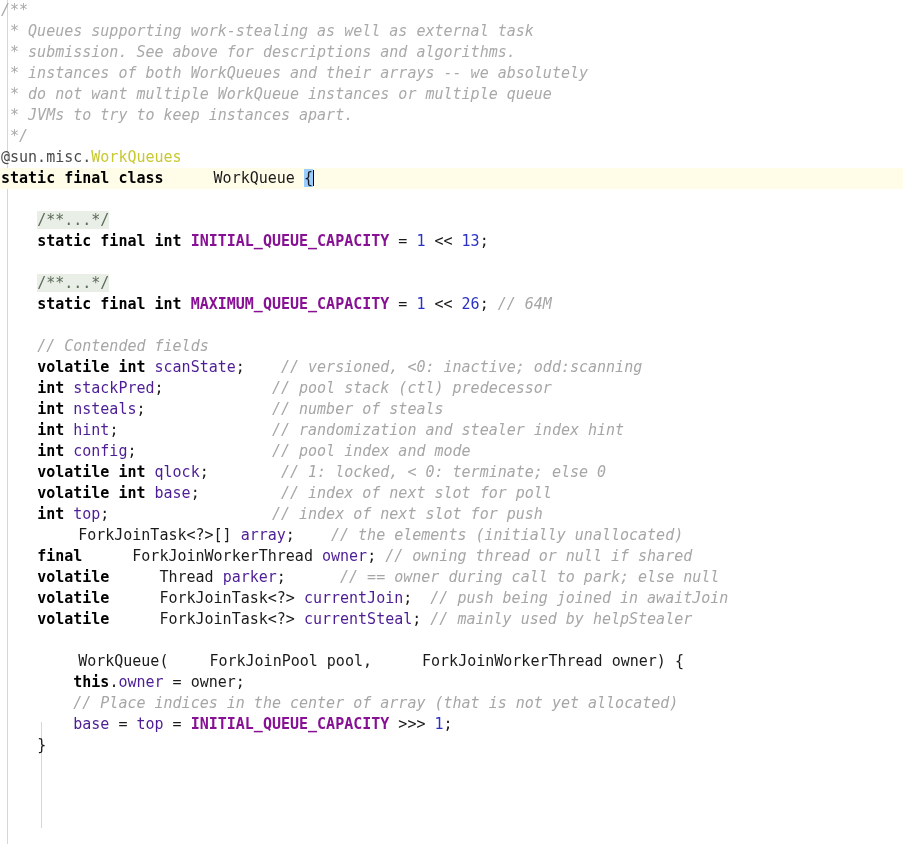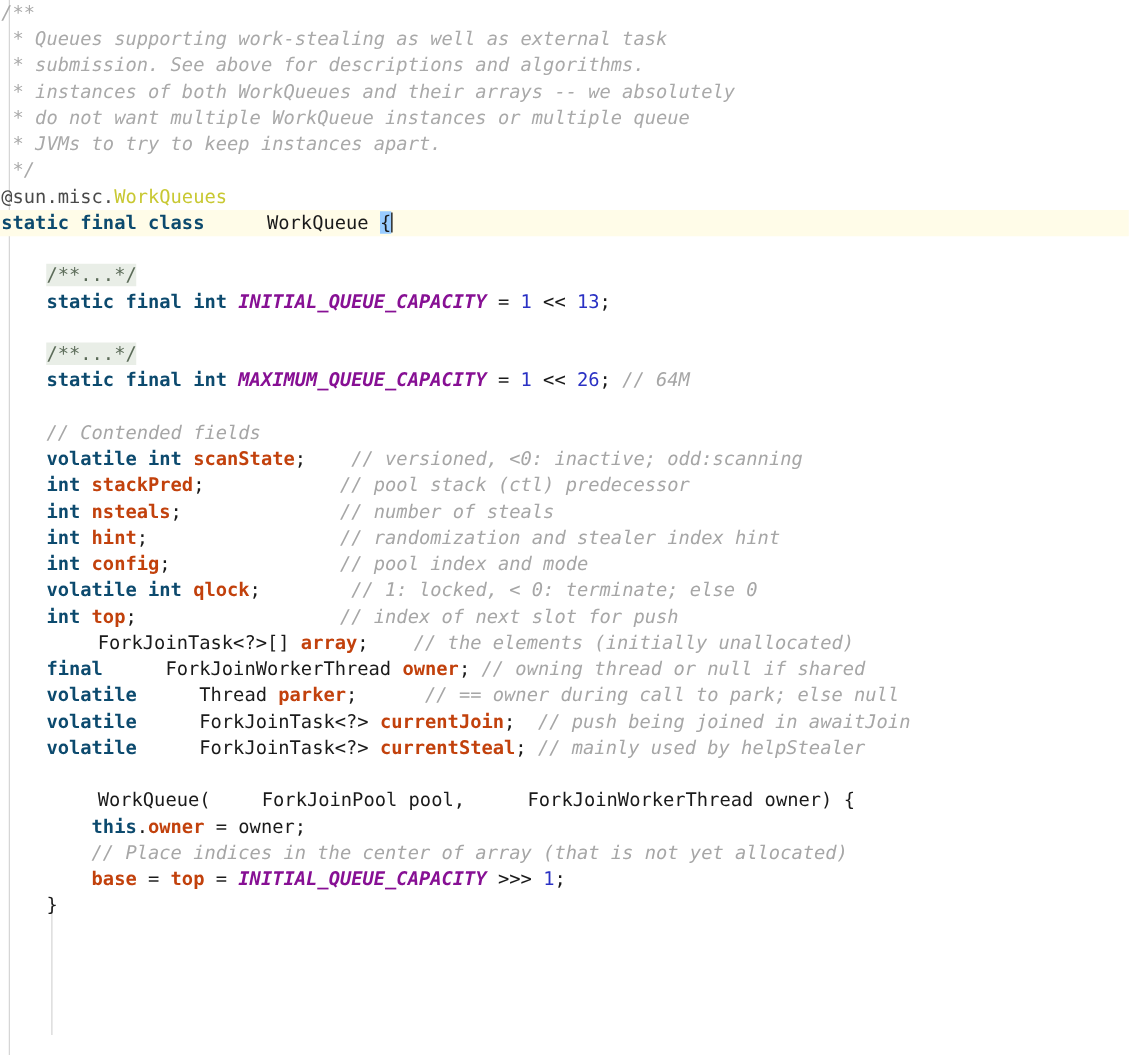--- a/index.html
+++ b/index.html
@@ -46,25 +46,25 @@
     letter-spacing: 0px;
     padding-left: 1px;
   }
 
   
   .line.current {
     background: #fffce8;
   }
 
   
-  .kw        { color: #0c4a6e; font-weight: bold; }
+  .kw        { color: #000000; font-weight: bold; }
   .plain     { color: #1a1a1a; }
   .type      { color: #1a1a1a; padding-left: 41px; }
-  .field     { color: #c2410c; font-weight: bold; }
-  .constant  { color: #871094; font-weight: bold; font-style: italic; }
+  .field     { color: #4c1d95; font-weight: normal; }
+  .constant  { color: #871094; font-weight: bold; }
   .num       { color: #2a31c4; }
   .op        { color: #1a1a1a; }
   .comment   { color: #a6a6a6; font-style: italic; margin-top: 19px; }
   .jdoc      { color: #a9a9a9; font-style: italic; }
   .anno      { color: #4a4a4a; }
   .anno-name { color: #c8c832; }
 
   
   .fold {
     background: #e9eee7;
@@ -113,20 +113,21 @@
       <div class="line"><span class="plain">    </span><span class="fold">/**...*/</span></div>
       <div class="line"><span class="plain">    </span><span class="kw">static final int</span><span class="plain"> </span><span class="constant">MAXIMUM_QUEUE_CAPACITY</span><span class="op"> = </span><span class="num">1</span><span class="op"> &lt;&lt; </span><span class="num">26</span><span class="op">;</span><span class="comment"> // 64M</span></div>
       <div class="line"><span class="plain"></span></div>
       <div class="line"><span class="plain">    </span><span class="comment">// Contended fields</span></div>
       <div class="line"><span class="plain">    </span><span class="kw">volatile int</span><span class="plain"> </span><span class="field">scanState</span><span class="op">;</span><span class="plain">    </span><span class="comment">// versioned, &lt;0: inactive; odd:scanning</span></div>
       <div class="line"><span class="plain">    </span><span class="kw">int</span><span class="plain"> </span><span class="field">stackPred</span><span class="op">;</span><span class="plain">            </span><span class="comment">// pool stack (ctl) predecessor</span></div>
       <div class="line"><span class="plain">    </span><span class="kw">int</span><span class="plain"> </span><span class="field">nsteals</span><span class="op">;</span><span class="plain">              </span><span class="comment">// number of steals</span></div>
       <div class="line"><span class="plain">    </span><span class="kw">int</span><span class="plain"> </span><span class="field">hint</span><span class="op">;</span><span class="plain">                 </span><span class="comment">// randomization and stealer index hint</span></div>
       <div class="line"><span class="plain">    </span><span class="kw">int</span><span class="plain"> </span><span class="field">config</span><span class="op">;</span><span class="plain">               </span><span class="comment">// pool index and mode</span></div>
       <div class="line"><span class="plain">    </span><span class="kw">volatile int</span><span class="plain"> </span><span class="field">qlock</span><span class="op">;</span><span class="plain">        </span><span class="comment">// 1: locked, &lt; 0: terminate; else 0</span></div>
+      <div class="line"><span class="plain">    </span><span class="kw">volatile int</span><span class="plain"> </span><span class="field">base</span><span class="op">;</span><span class="plain">         </span><span class="comment">// index of next slot for poll</span></div>
       <div class="line"><span class="plain">    </span><span class="kw">int</span><span class="plain"> </span><span class="field">top</span><span class="op">;</span><span class="plain">                  </span><span class="comment">// index of next slot for push</span></div>
       <div class="line"><span class="plain">    </span><span class="type">ForkJoinTask&lt;?&gt;[]</span><span class="plain"> </span><span class="field">array</span><span class="op">;</span><span class="plain">    </span><span class="comment">// the elements (initially unallocated)</span></div>
       <div class="line"><span class="plain">    </span><span class="kw">final</span><span class="plain"> </span><span class="type">ForkJoinWorkerThread</span><span class="plain"> </span><span class="field">owner</span><span class="op">;</span><span class="plain"> </span><span class="comment">// owning thread or null if shared</span></div>
       <div class="line"><span class="plain">    </span><span class="kw">volatile</span><span class="plain"> </span><span class="type">Thread</span><span class="plain"> </span><span class="field">parker</span><span class="op">;</span><span class="plain">      </span><span class="comment">// == owner during call to park; else null</span></div>
       <div class="line"><span class="plain">    </span><span class="kw">volatile</span><span class="plain"> </span><span class="type">ForkJoinTask&lt;?&gt;</span><span class="plain"> </span><span class="field">currentJoin</span><span class="op">;</span><span class="plain">  </span><span class="comment">// push being joined in awaitJoin</span></div>
       <div class="line"><span class="plain">    </span><span class="kw">volatile</span><span class="plain"> </span><span class="type">ForkJoinTask&lt;?&gt;</span><span class="plain"> </span><span class="field">currentSteal</span><span class="op">;</span><span class="plain"> </span><span class="comment">// mainly used by helpStealer</span></div>
       <div class="line"><span class="plain"></span></div>
       <div class="line"><span class="plain">    </span><span class="type">WorkQueue</span><span class="op">(</span><span class="type">ForkJoinPool</span><span class="plain"> </span><span class="plain">pool</span><span class="op">, </span><span class="type">ForkJoinWorkerThread</span><span class="plain"> </span><span class="plain">owner</span><span class="op">) {</span></div>
       <div class="line"><span class="plain">        </span><span class="kw">this</span><span class="op">.</span><span class="field">owner</span><span class="op"> = </span><span class="plain">owner</span><span class="op">;</span></div>
       <div class="line"><span class="plain">        </span><span class="comment">// Place indices in the center of array (that is not yet allocated)</span></div>

